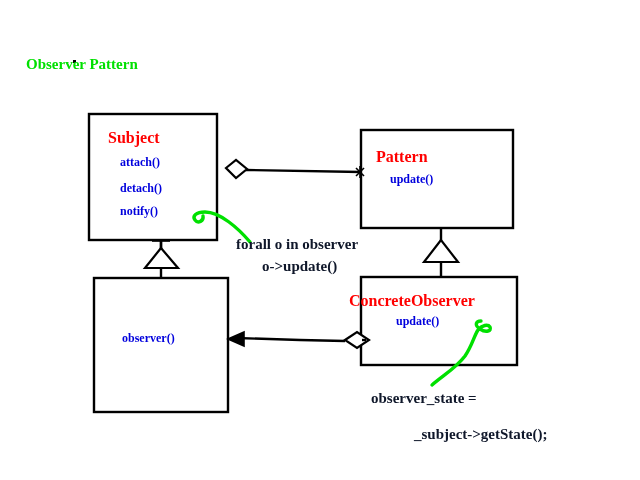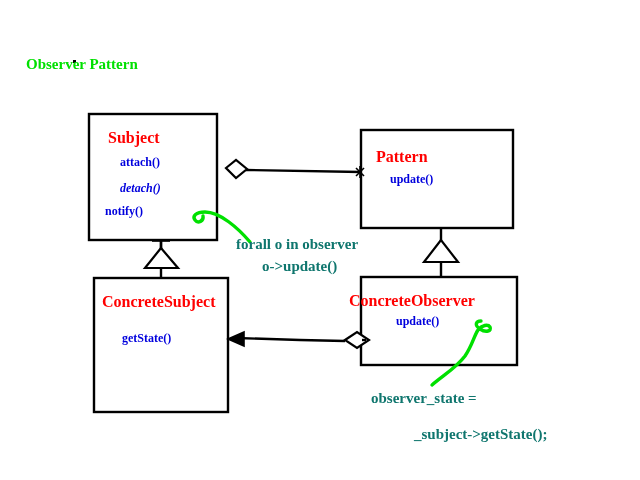--- a/index.html
+++ b/index.html
@@ -38,21 +38,21 @@
     color: #ff0000;
   }
   .cls-method {
     font-size: 12px;
     font-weight: bold;
     color: #0000dd;
   }
   .anno {
     font-size: 15px;
     font-weight: bold;
-    color: #0f766e;
+    color: #0f172a;
   }
 </style>
 </head>
 <body>
 
 <div id="canvas">
 
   <svg id="svg-layer" viewBox="0 0 640 480">
 
     
@@ -112,28 +112,27 @@
     </g>
 
     
     <rect x="73" y="60" width="3" height="3" fill="#000000"></rect>
   </svg>
 
   <div class="txt title-text" style="left:26px; top:32px;margin-top:25px;">Observer Pattern</div>
 
   <div class="txt cls-name" style="left:108px; top:130px;text-align:center;">Subject</div>
   <div class="txt cls-method" style="left:120px; top:156px;">attach()</div>
-  <div class="txt cls-method" style="left:120px; top:182px;font-style:italic;">detach()</div>
-  <div class="txt cls-method" style="left:105px; top:205px;">notify()</div>
+  <div class="txt cls-method" style="left:120px; top:182px;">detach()</div>
+  <div class="txt cls-method" style="left:120px; top:205px;">notify()</div>
 
   <div class="txt cls-name" style="left:376px; top:149px;">Pattern</div>
   <div class="txt cls-method" style="left:390px; top:173px;">update()</div>
 
-  <div class="txt cls-name" style="left:102px; top:294px;">ConcreteSubject</div>
-  <div class="txt cls-method" style="left:122px; top:332px;">getState()</div>
+  <div class="txt cls-method" style="left:122px; top:332px;">observer()</div>
 
   <div class="txt cls-name" style="left:349px; top:293px;">ConcreteObserver</div>
   <div class="txt cls-method" style="left:396px; top:315px;">update()</div>
 
   <div class="txt anno" style="left:236px; top:237px;">forall o in observer</div>
   <div class="txt anno" style="left:262px; top:259px;">o-&gt;update()</div>
 
   <div class="txt anno" style="left:371px; top:391px;">observer_state =</div>
   <div class="txt anno" style="left:414px; top:427px;">_subject-&gt;getState();</div>
 

